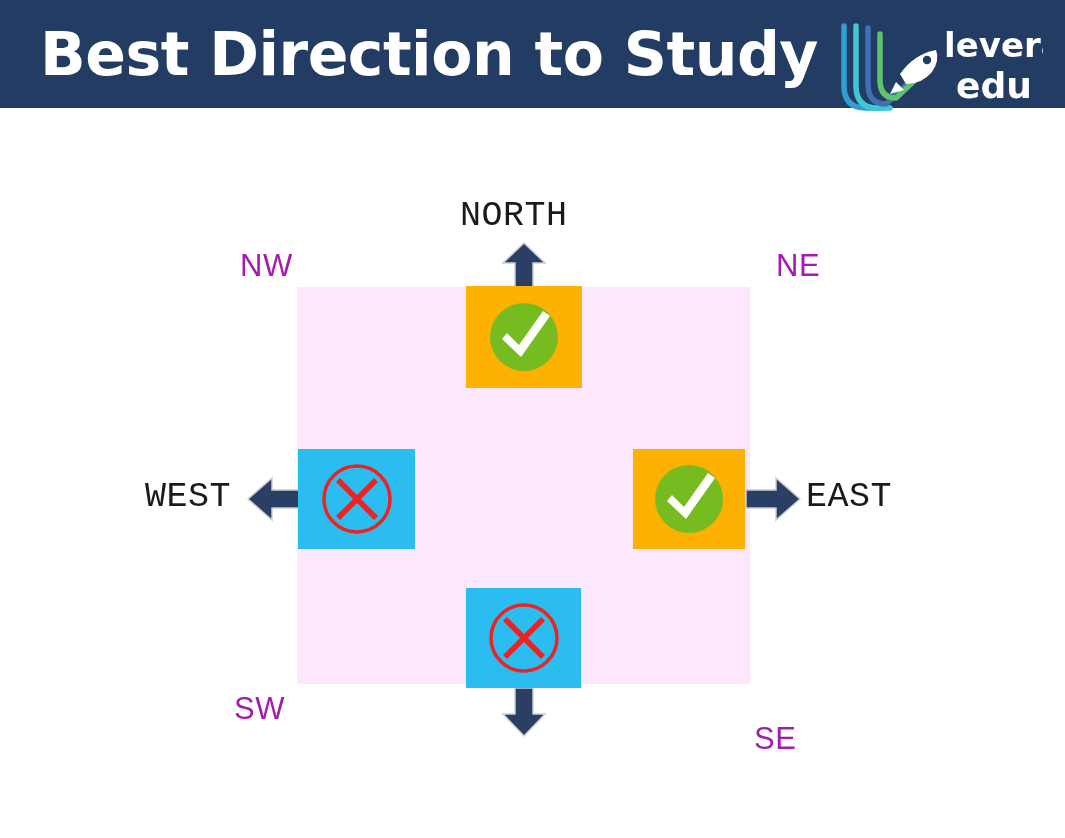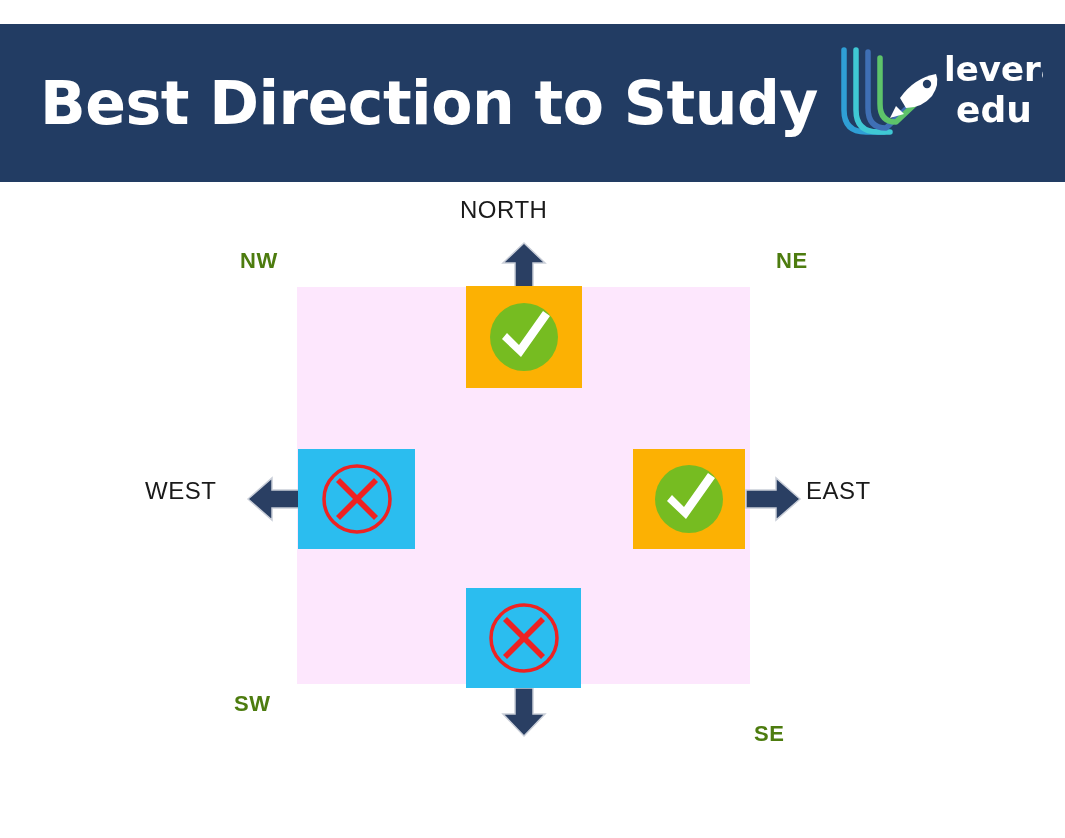--- a/index.html
+++ b/index.html
@@ -14,24 +14,23 @@
     overflow: hidden;
     position: relative;
   }
 
   
   .header {
     position: absolute;
     left: 0;
     top: 0;
     width: 1065px;
-    height: 158px;
+    height: 108px;
     background: #223c63;
     box-sizing: border-box;
-    margin-top: 24px;
   }
   .header-inner {
     position: absolute;
     left: 0; top: 0; right: 0; bottom: 0;
     display: flex;
     align-items: center;
   }
   .header-title {
     position: absolute;
     left: 40px;
@@ -67,38 +66,38 @@
     left: 297px;
     top: 149px;   
     width: 453px;
     height: 397px;
     background: #fde7fd;
   }
 
   
   .corner-label {
     position: absolute;
-    color: #4d7c0f;
+    color: #a21caf;
     font-family: "Liberation Sans", sans-serif;
-    font-size: 22px;
-    font-weight: bold;
+    font-size: 31px;
+    font-weight: normal;
     letter-spacing: 0.5px;
     white-space: nowrap;
   }
   .lbl-nw { left: 240px;  top: 110px; }
   .lbl-ne { left: 776px;  top: 110px; }
   .lbl-sw { left: 234px;  top: 553px; }
   .lbl-se { left: 754px;  top: 583px; }
 
   
   .cardinal-label {
     position: absolute;
     color: #1a1a1a;
-    font-family: Liberation Sans, sans-serif;
-    font-size: 24px;
+    font-family: Liberation Mono, monospace;
+    font-size: 35px;
     font-weight: normal;
     letter-spacing: 0.5px;
     white-space: nowrap;
   }
   .lbl-north { left: 460px; top: 58px; }
   .lbl-south { left: 458px; top: 604px; }
   .lbl-west  { left: 145px; top: 339px; }
   .lbl-east  { left: 806px; top: 339px; }
 
   

